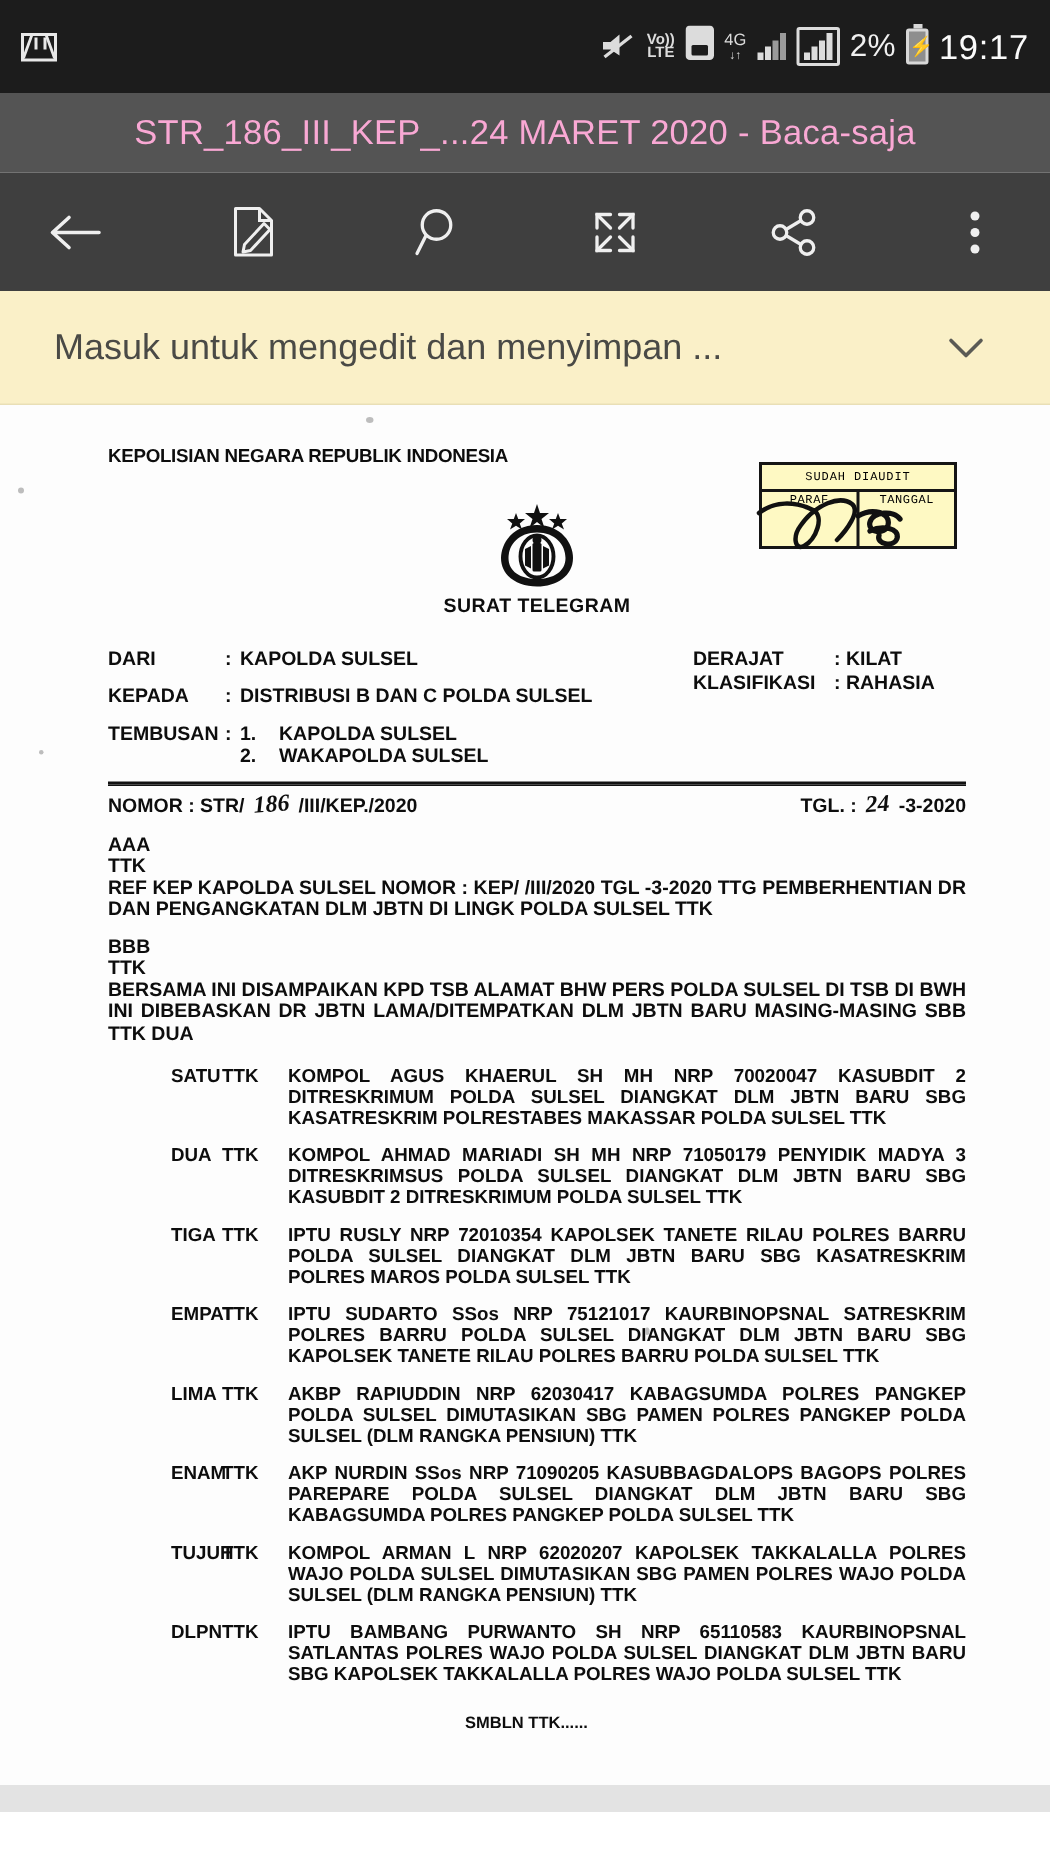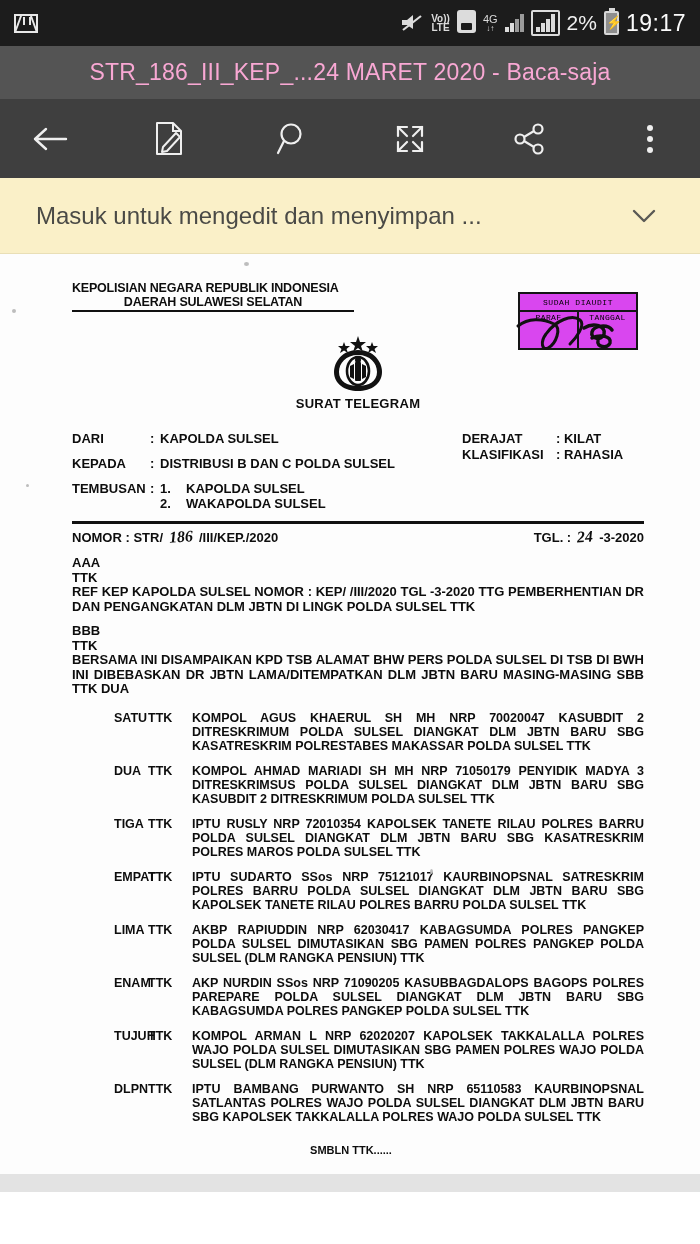--- a/index.html
+++ b/index.html
@@ -5,21 +5,21 @@
   * { box-sizing: border-box; margin: 0; padding: 0; }
   html, body {
     width: 700px; height: 1244px;
     background: #ffffff;
     font-family: "Liberation Sans", sans-serif;
     overflow: hidden;
   }
 
   
   #status-bar {
-    height: 46px;
+    height: 62px;
     background: #1c1c1c;
     display: flex;
     align-items: center;
     padding: 12px 14px;
     color: #f2f2f2;
   }
   #status-left { display: flex; align-items: center; }
   #status-right {
     margin-left: auto;
     display: flex;
@@ -122,23 +122,23 @@
     color: #0d0d0d;
     font-family: "Liberation Sans", sans-serif;
   }
 
   .kop { font-size: 12.5px; font-weight: bold; line-height: 13.5px; letter-spacing: -0.2px; }
   .kop .l2 { display:block; text-align:center; width: 282px; border-bottom: 2px solid #111; padding-bottom:1px; }
 
   .stamp {
     position: absolute;
     right: 62px; top: 38px;
-    width: 120px; height: 58px;
+    width: 132px; height: 58px;
     border: 2px solid #151515;
-    background:#d946ef;
+    background:#fef9c3;
     font-family: "Liberation Mono", monospace;
   }
   .stamp .srow1 {
     height: 18px; border-bottom: 2px solid #151515;
     font-size: 8px; text-align:center; line-height:18px; letter-spacing:0.6px;
   }
   .stamp .srow2 { display:flex; height: 38px; }
   .stamp .scell { flex:1; font-size:8px; text-align:center; padding-top:1px; letter-spacing:0.4px;}
   .stamp .scell.left { border-right: 2px solid #151515; }
   .stamp svg.scribble { position:absolute; left:-8px; top:14px; }
@@ -325,21 +325,20 @@
       <path d="M6 18 C16 10 30 10 42 16 C50 20 44 36 36 40 C30 43 28 34 34 26 C44 12 60 6 68 12 C74 17 64 30 58 36" stroke="#111" stroke-width="3" fill="none" stroke-linecap="round"></path>
       <path d="M72 20 C82 14 94 18 92 26 C90 33 78 31 80 24 C82 17 96 16 100 22" stroke="#111" stroke-width="3.5" fill="none" stroke-linecap="round"></path>
       <path d="M80 30 C88 26 100 28 98 35 C96 41 84 39 86 33" stroke="#111" stroke-width="3.5" fill="none" stroke-linecap="round"></path>
     </svg>
   </div>
 
   <div id="doc-inner">
 
     <div class="kop">
       <span>KEPOLISIAN NEGARA REPUBLIK INDONESIA</span>
-      <span class="l2">DAERAH SULAWESI SELATAN</span>
     </div>
 
     <div class="crest-wrap">
       <svg class="crest" width="56" height="58" viewBox="0 0 56 58">
         <g fill="#111">
           <polygon points="28,2 30,8 36,8 31,12 33,18 28,14 23,18 25,12 20,8 26,8"></polygon>
           <polygon points="14,8 15.5,12 20,12 16.5,15 18,19 14,16.5 10,19 11.5,15 8,12 12.5,12"></polygon>
           <polygon points="42,8 43.5,12 48,12 44.5,15 46,19 42,16.5 38,19 39.5,15 36,12 40.5,12"></polygon>
           <path d="M28 16 C12 16 4 28 4 38 C4 50 15 57 28 57 C41 57 52 50 52 38 C52 28 44 16 28 16 Z
                    M28 21 C40 21 47 29 47 38 C47 47 39 52 28 52 C17 52 9 47 9 38 C9 29 16 21 28 21 Z"></path>

